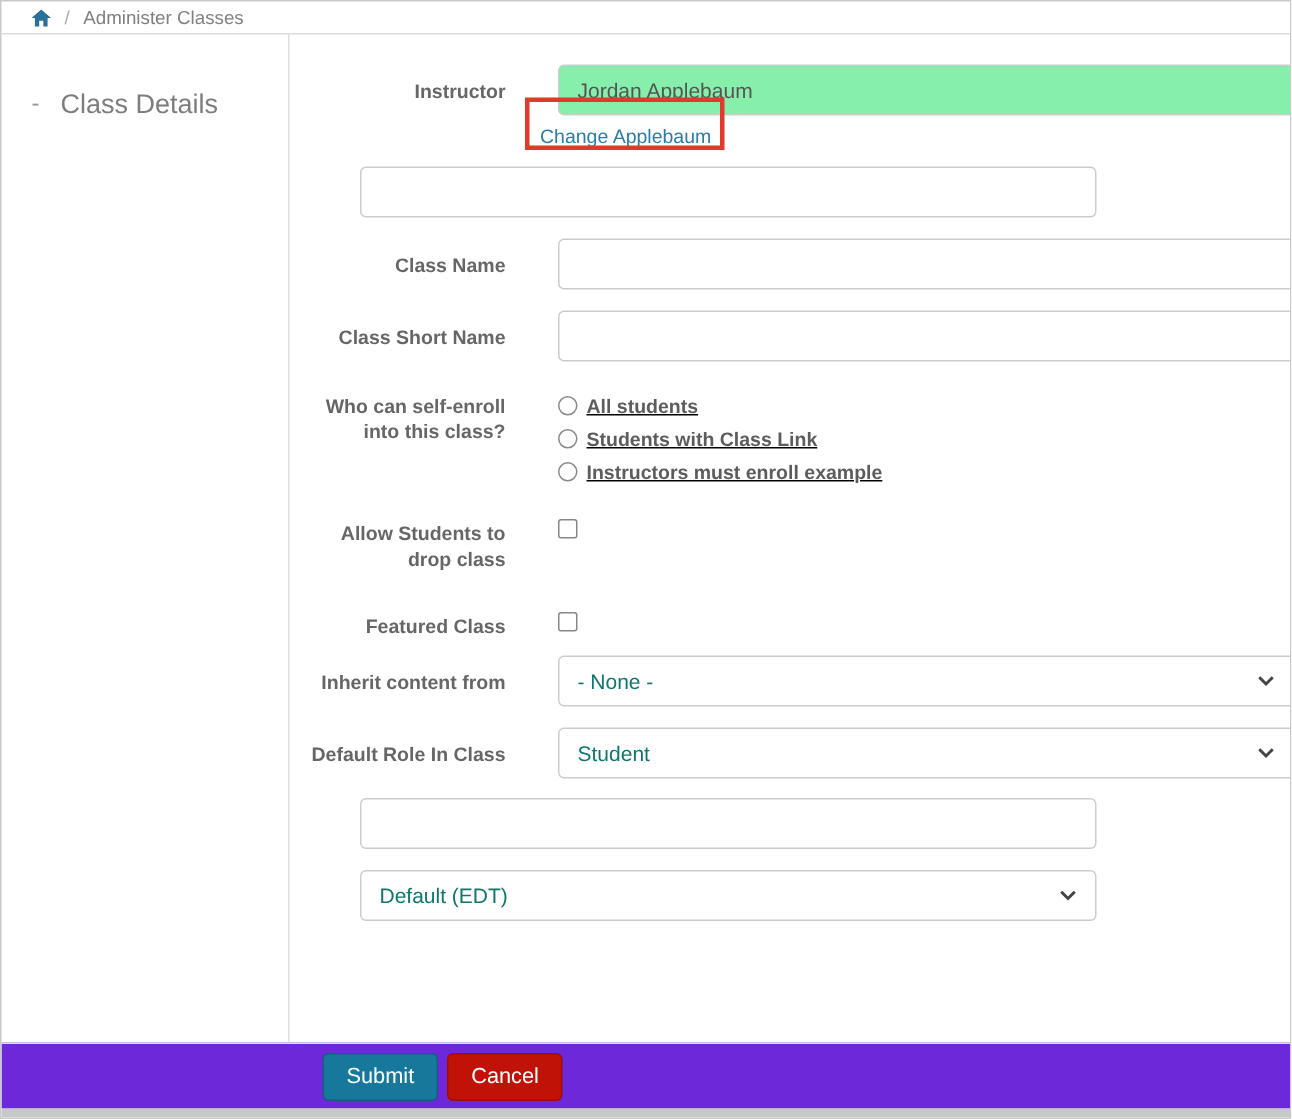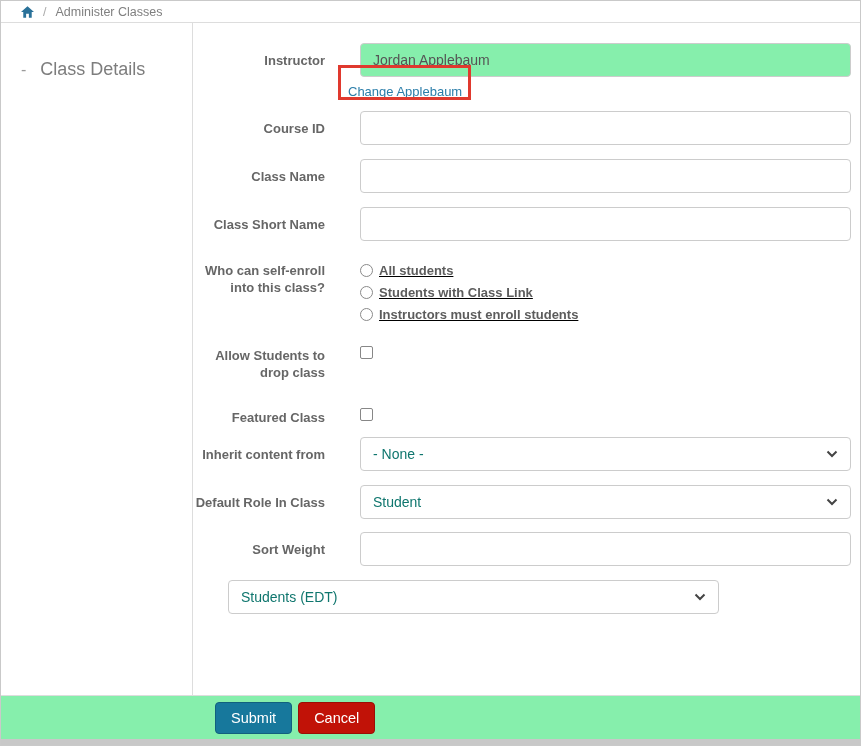--- a/index.html
+++ b/index.html
@@ -9,21 +9,21 @@
   
   .breadcrumb { height:22px; border-bottom:1px solid #ddd; display:flex; align-items:center; padding-left:20px; font-size:12.5px; color:#808080; gap:9px; }
   .crumb-sep { color:#aaa; }
 
   
   .content { display:flex; height:672px; }
   .sidebar { width:192px; border-right:1px solid #ddd; padding:36px 0 0 20px; flex:none; }
   .sidebar-title { font-size:18px; color:#7d7d7d; display:flex; align-items:center; gap:14px; cursor:pointer; }
   .collapse-dash { color:#9a9a9a; font-size:16px; }
 
-  .main { flex:1; padding-top:20px; overflow:hidden; }
+  .main { flex:1; padding-top:20px; overflow:hidden;margin-left:12px; }
 
   .row { display:flex; margin-bottom:14px; }
   .lbl { width:132px; text-align:right; font-weight:bold; font-size:13px; color:#666; padding-top:9px; line-height:17px; flex:none; }
   .ctl { margin-left:35px; width:491px; flex:none; }
 
   input.txt { width:100%; height:34px; border:1px solid #ccc; border-radius:4px; padding:0 12px; font-size:14px; color:#555; font-family:inherit; background:#fff; outline:none; }
   input.txt.disabled { background:#86efac; }
 
   
   .row-instructor { margin-bottom:10px; }
@@ -43,21 +43,21 @@
   .row-check1 { margin-bottom:20px; min-height:42px; }
   .row-check2 { margin-bottom:8px; min-height:26px; }
   .checkbox { width:13px; height:13px; border:1px solid #878787; border-radius:2px; background:#fff; margin-top:5px; cursor:pointer; }
   .lbl-check { padding-top:6px; }
 
   
   .select { height:34px; border:1px solid #ccc; border-radius:4px; display:flex; align-items:center; justify-content:space-between; padding:0 12px; font-size:14px; color:#0f766e; cursor:pointer; background:#fff; }
   .row-role { margin-bottom:13px; }
 
   
-  .footer { height:44px; background:#86efac; border-top:1px solid #ddd; display:flex; align-items:center; padding-left:214px; gap:6px; }
+  .footer { height:44px; background:#6d28d9; border-top:1px solid #ddd; display:flex; align-items:center; padding-left:214px; gap:6px; }
   .btn { height:32px; padding:0 15px; border-radius:4px; font-size:14.5px; color:#fff; font-family:inherit; cursor:pointer; }
   .btn-submit { background:#17789c; border:1px solid #11607e; }
   .btn-cancel { background:#c11207; border:1px solid #9b0e05; }
   .bottom-strip { height:6px; background:#c8c8c8; }
 </style>
 </head>
 <body>
 
 <div class="page">
 
@@ -88,21 +88,20 @@
           <input class="txt disabled" type="text" readonly="" value="Jordan Applebaum" style="">
           <div class="link-wrap">
             <div class="annotation-box"></div>
             <a href="#" class="change-link">Change Applebaum</a>
           </div>
         </div>
       </div>
 
 
       <div class="row">
-        <div class="lbl">Course ID</div>
         <div class="ctl">
           <input class="txt" type="text" value="" style="">
         </div>
       </div>
 
       <div class="row">
         <div class="lbl">Class Name</div>
         <div class="ctl">
           <input class="txt" type="text" value="" style="">
         </div>
@@ -121,21 +120,21 @@
           <div class="radio-row">
             <span class="radio"></span>
             <span class="opt-label">All students</span>
           </div>
           <div class="radio-row">
             <span class="radio"></span>
             <span class="opt-label">Students with Class Link</span>
           </div>
           <div class="radio-row">
             <span class="radio"></span>
-            <span class="opt-label">Instructors must enroll students</span>
+            <span class="opt-label">Instructors must enroll example</span>
           </div>
         </div>
       </div>
 
       <div class="row row-check1">
         <div class="lbl lbl-check">Allow Students to drop class</div>
         <div class="ctl">
           <div class="checkbox"></div>
         </div>
       </div>
@@ -169,30 +168,29 @@
             <span style="display:flex;">
               <svg width="12" height="8" viewBox="0 0 12 8">
                   <path d="M1.5 1.5 L6 6 L10.5 1.5" stroke="#444" stroke-width="2" fill="none"></path>
                 </svg>
             </span>
           </div>
         </div>
       </div>
 
       <div class="row">
-        <div class="lbl">Sort Weight</div>
         <div class="ctl">
           <input class="txt" type="text" value="" style="">
         </div>
       </div>
 
       <div class="row">
         <div class="ctl">
           <div class="select">
-            <span>Students (EDT)</span>
+            <span>Default (EDT)</span>
             <span style="display:flex;">
               <svg width="12" height="8" viewBox="0 0 12 8">
                   <path d="M1.5 1.5 L6 6 L10.5 1.5" stroke="#444" stroke-width="2" fill="none"></path>
                 </svg>
             </span>
           </div>
         </div>
       </div>
 
     </main>

